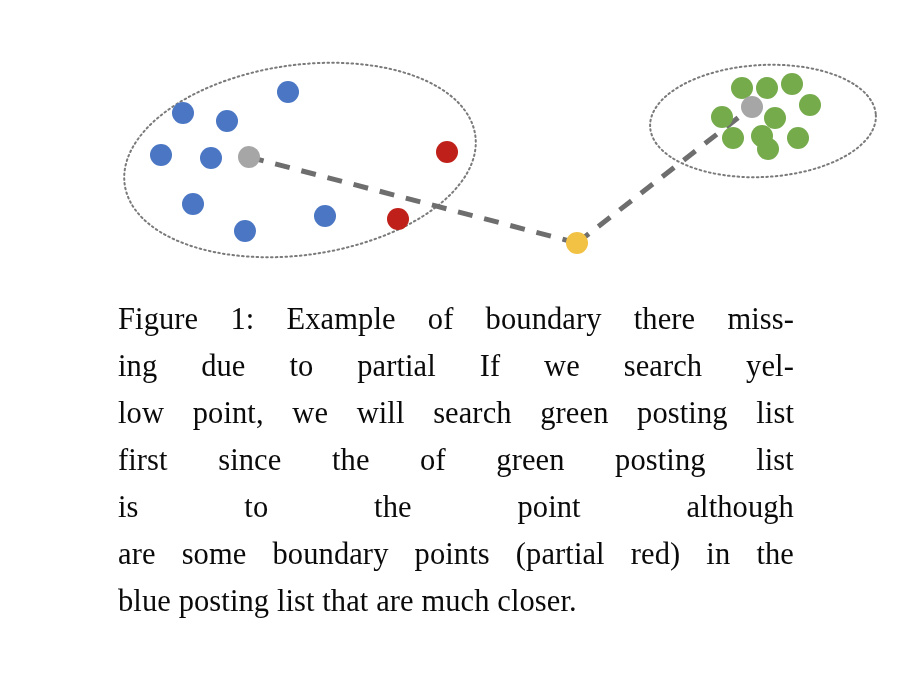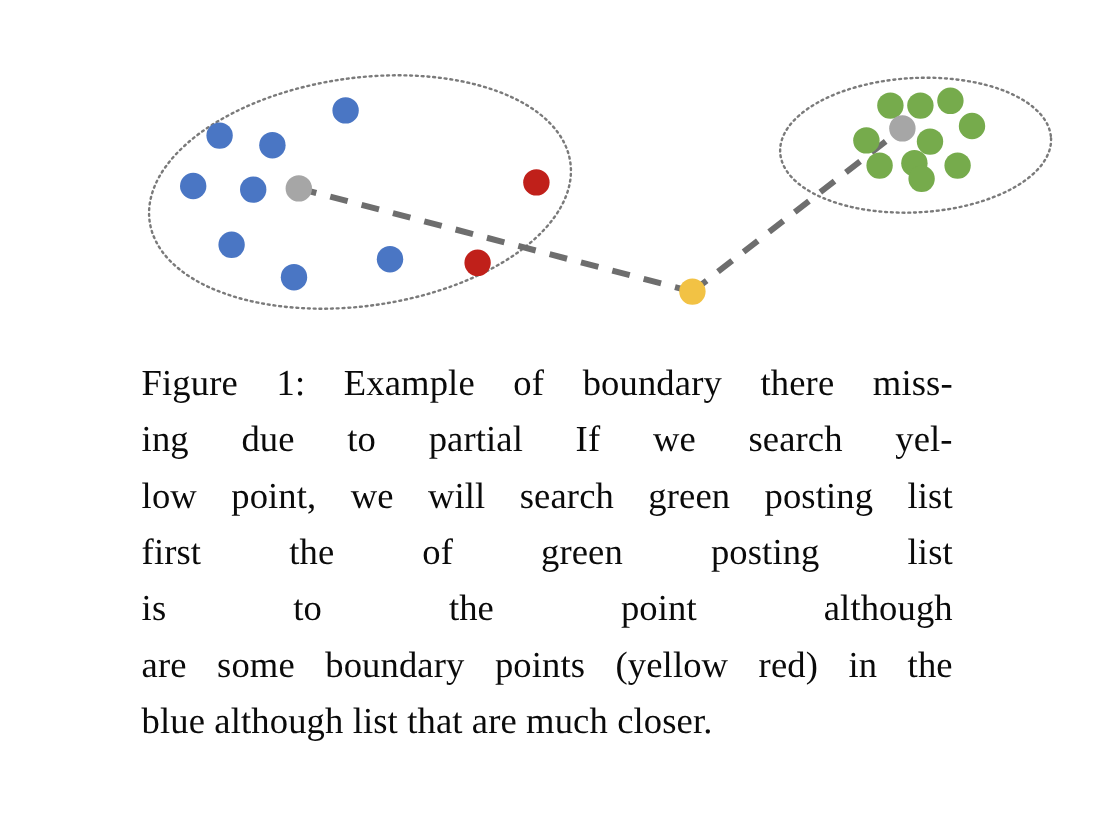--- a/index.html
+++ b/index.html
@@ -126,39 +126,40 @@
         <span>point,</span>
         <span>we</span>
         <span>will</span>
         <span>search</span>
         <span>green</span>
         <span>posting</span>
         <span>list</span>
     </span>
     <span class="cap-line justified">
       <span>first</span>
+        <span>since</span>
         <span>the</span>
         <span>of</span>
         <span>green</span>
         <span>posting</span>
         <span>list</span>
     </span>
     <span class="cap-line justified">
       <span>is</span>
         <span>to</span>
         <span>the</span>
         <span>point</span>
         <span>although</span>
     </span>
     <span class="cap-line justified">
       <span>are</span>
         <span>some</span>
         <span>boundary</span>
         <span>points</span>
-        <span>(yellow</span>
+        <span>(partial</span>
         <span>red)</span>
         <span>in</span>
         <span>the</span>
     </span>
-    <span class="cap-line">blue although list that are much closer.</span>
+    <span class="cap-line">blue posting list that are much closer.</span>
   </div>
 
 </div>
 
 </body></html>

